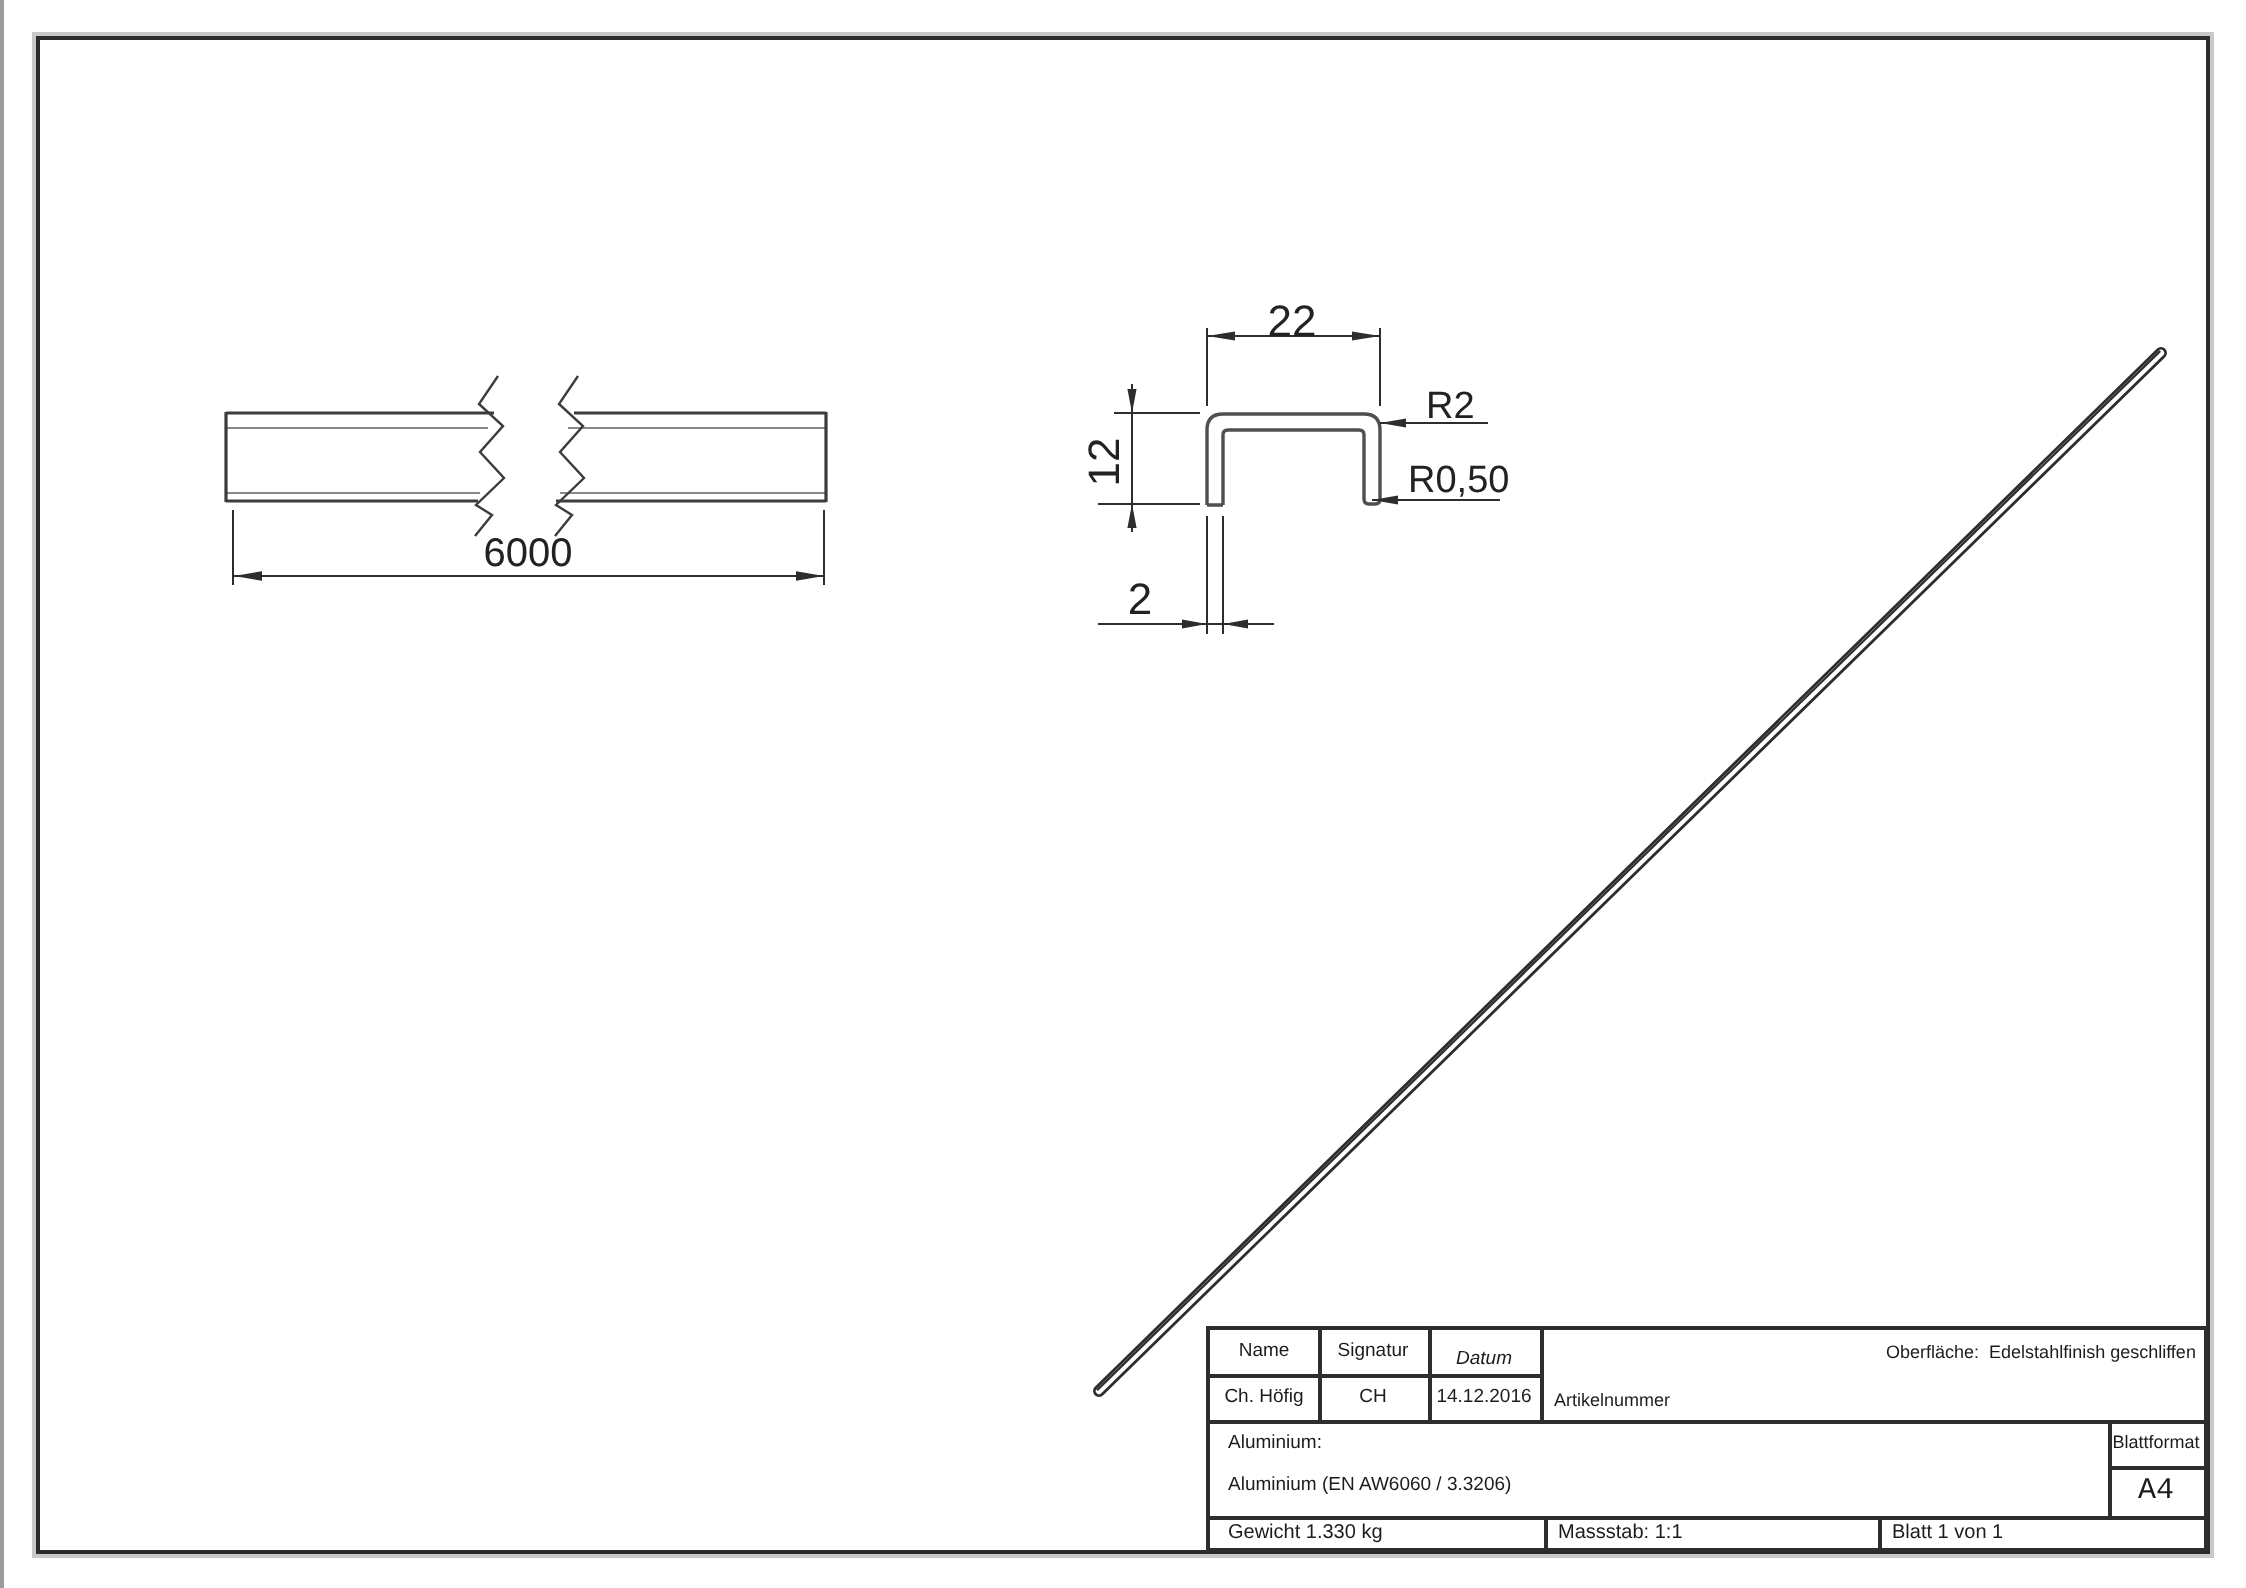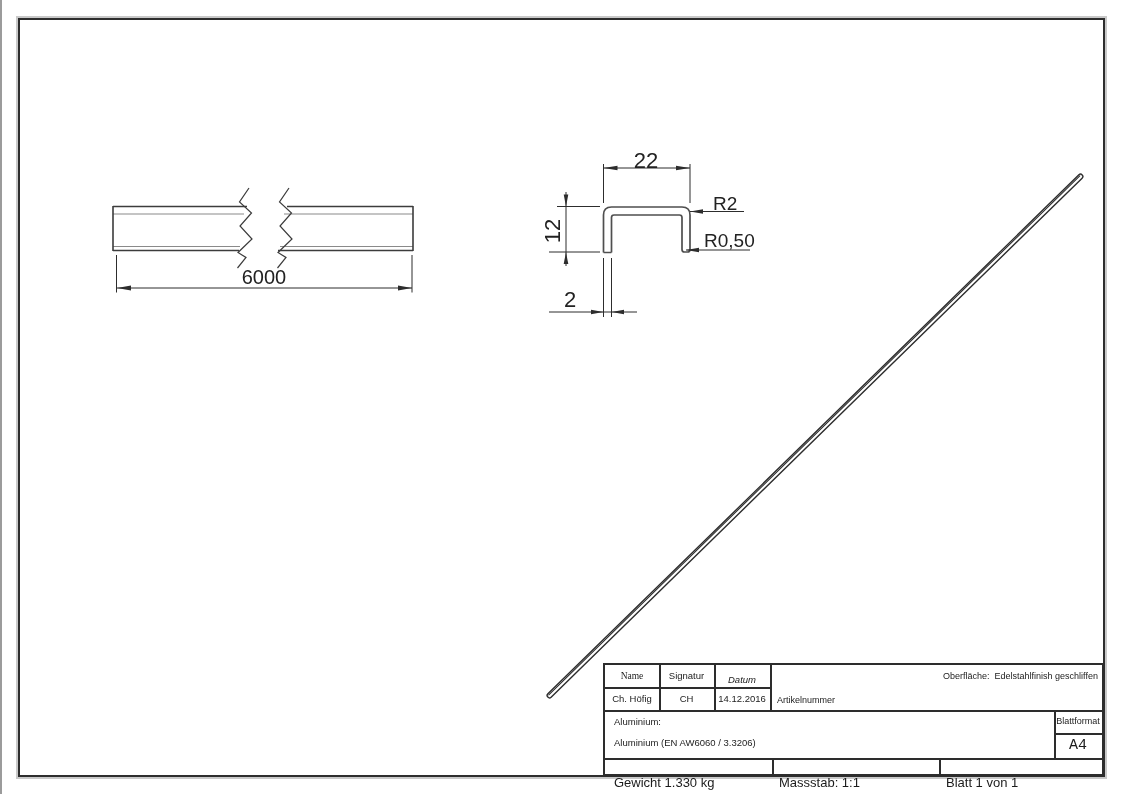--- a/index.html
+++ b/index.html
@@ -26,21 +26,21 @@
   .tb{
     position:absolute;left:603px;top:663px;width:501px;height:113px;
     border:2px solid #2d2d2d;box-sizing:border-box;background:#fff;
   }
   .tb .vline,.tb .hline{position:absolute;background:#2d2d2d;}
   .tb .vline{width:1.5px;}
   .tb .hline{height:1.5px;}
   .tb-cell{position:absolute;white-space:nowrap;}
   .tb-small{font-size:9.5px;}
   .tb-tiny{font-size:9px;}
-  .tb-row4{font-size:13px;line-height:16px;margin-top:16px;}
+  .tb-row4{font-size:10px;line-height:16px;}
   .tb-artnum{font-size:22px;letter-spacing:0.5px;color:#111;}
   .tb-a4{font-size:15px;}
 </style>
 </head>
 <body>
 
 <div class="page-edge"></div>
 <div class="frame"></div>
 
 <svg class="linework" viewBox="0 0 1123 794">
@@ -106,21 +106,21 @@
   <div class="vline" style="left:109px;top:0;height:45px;"></div>
   <div class="vline" style="left:165px;top:0;height:45px;"></div>
   <div class="hline" style="left:0;top:22px;width:165px;"></div>
   <div class="hline" style="left:0;top:45px;width:497px;"></div>
   <div class="hline" style="left:0;top:93px;width:497px;"></div>
   <div class="vline" style="left:449px;top:45px;height:48px;"></div>
   <div class="hline" style="left:449px;top:68px;width:48px;"></div>
   <div class="vline" style="left:167px;top:93px;height:16px;"></div>
   <div class="vline" style="left:334px;top:93px;height:16px;"></div>
 
-  <div class="tb-cell tb-small center" style="left:0;top:0;width:54px;line-height:22px;font-family:Liberation Serif, serif;">Name</div>
+  <div class="tb-cell tb-small center" style="left:0;top:0;width:54px;line-height:22px;">Name</div>
   <div class="tb-cell tb-small center" style="left:54px;top:0;width:55px;line-height:22px;">Signatur</div>
   <div class="tb-cell tb-small center" style="left:109px;top:4px;width:56px;line-height:22px;font-style:italic;">Datum</div>
   <div class="tb-cell tb-tiny" style="left:172px;top:6px;margin-top:24px;">Artikelnummer</div>
   <div class="tb-cell tb-tiny" style="left:338px;top:6px;">
     <span>Oberfläche:</span>&nbsp;
     <span>Edelstahlfinish geschliffen</span>
   </div>
 
   <div class="tb-cell tb-small center" style="left:0;top:22px;width:54px;line-height:23px;">Ch. Höfig</div>
   <div class="tb-cell tb-small center" style="left:54px;top:22px;width:55px;line-height:23px;">CH</div>

